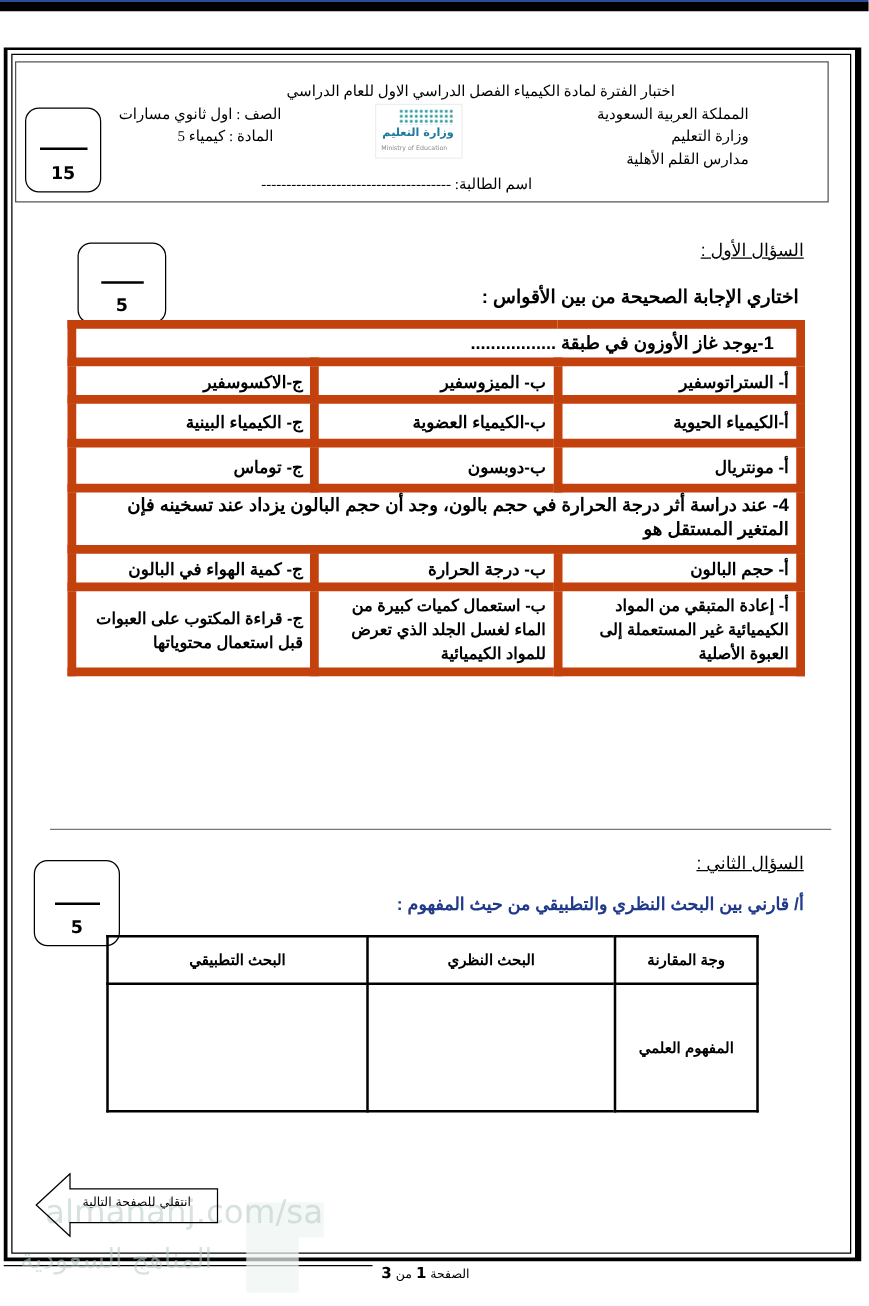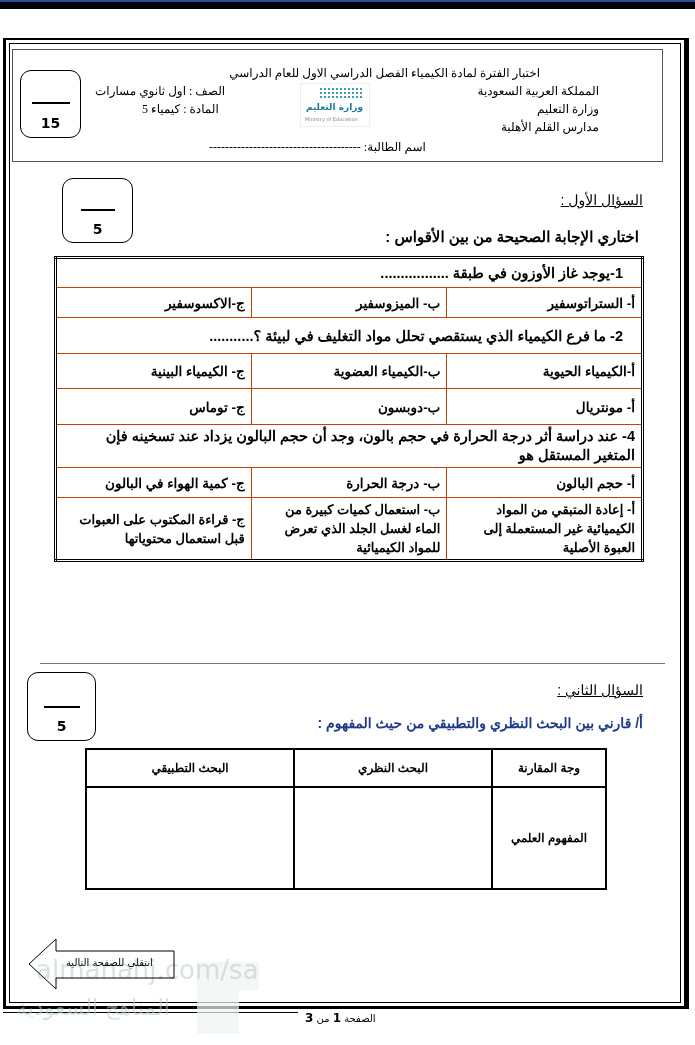--- a/index.html
+++ b/index.html
@@ -13,37 +13,37 @@
     background:linear-gradient(#2a4e9a 0 2px, #000 2px 9px); }
   .frame-outer { position:absolute; left:3px; top:38px; width:686px; height:971px;
     border-top:2px solid #000; border-left:3px solid #000; border-right:5px solid #000; border-bottom:3px solid #000; box-sizing:border-box; }
   .frame-inner { position:absolute; left:9px; top:43px; width:672px; height:960px;
     border:1px solid #000; box-sizing:border-box; }
   .frame-bottom2 { position:absolute; left:3px; top:1012px; width:295px; height:1px; background:#000; }
 
   .header-box { position:absolute; left:12px; top:49px; width:651px; height:113px;
     border:1px solid #555; box-sizing:border-box; }
   .hdr-text { position:absolute; font-family:"Liberation Serif","DejaVu Serif",serif; font-size:12px; direction:rtl; white-space:nowrap; }
-  .score-box { position:absolute; border:1px solid #000; border-radius:11px; box-sizing:border-box; background:#fff; }
+  .score-box { position:absolute; border:1px solid #000; border-radius:11px; box-sizing:border-box; background:#fff;margin-top:16px; }
   .score-line { position:absolute; left:50%; transform:translateX(-50%); width:36px; border-top:2px solid #000; }
   .score-val { position:absolute; left:0; right:0; text-align:center; font-weight:bold; font-family:"DejaVu Sans",sans-serif; }
 
   .logo { position:absolute; left:300px; top:83px; width:68px; height:42px; border:1px solid #eee; background:#fff; }
   .logo .dots { position:absolute; left:18px; top:3px; width:44px; height:13px;
     background-image:radial-gradient(circle, #3aa0a8 1px, transparent 1.3px); background-size:4px 4px; }
   .logo .ar { position:absolute; right:6px; top:18px; font-size:9px; color:#1c7a9c; font-weight:bold; direction:rtl; }
   .logo .en { position:absolute; left:4px; top:32px; font-size:5px; color:#888; }
 
   .q-title { position:absolute; direction:rtl; font-family:"Liberation Sans",sans-serif; font-size:14px; text-decoration:underline; }
   .q-instr { position:absolute; direction:rtl; font-family:"Liberation Sans",sans-serif; font-size:15px; font-weight:bold; }
 
   table.mcq { position:absolute; left:54px; top:256px; width:590px; border-collapse:collapse;
     direction:rtl; font-family:"Liberation Sans",sans-serif; font-weight:bold; font-size:13.5px;
     border:3px double #000; }
-  table.mcq td { border:1px solid #c2410c; padding:2px 6px; vertical-align:middle; }
+  table.mcq td { border:7px solid #c2410c; padding:2px 6px; vertical-align:middle; }
   table.mcq td.q { font-size:14.5px; padding-right:18px; }
   table.mcq td.opt { width:33%; }
   table.mcq td.small { font-size:13px; line-height:19px; }
 
   .divider { position:absolute; left:40px; top:663px; width:625px; height:1px; background:#777; }
 
   table.cmp { position:absolute; left:85px; top:748px; width:522px; border-collapse:collapse; direction:rtl;
     font-family:"Liberation Sans",sans-serif; font-weight:bold; font-size:12px; }
   table.cmp td { border:2px solid #000; text-align:center; }
 
@@ -94,23 +94,20 @@
 
 <table class="mcq">
   <tbody>
       <tr style="height:30px;">
     <td class="q" colspan="3">1-يوجد غاز الأوزون في طبقة .................</td>
   </tr>
   <tr style="height:30px;">
     <td class="opt">أ- الستراتوسفير</td>
     <td class="opt">ب- الميزوسفير</td>
     <td class="opt">ج-الاكسوسفير</td>
-  </tr>
-  <tr style="height:36px;">
-    <td class="q" colspan="3">2- ما فرع الكيمياء الذي يستقصي تحلل مواد التغليف في لبيئة ؟...........</td>
   </tr>
   <tr style="height:35px;">
     <td class="opt">أ-الكيمياء الحيوية</td>
     <td class="opt">ب-الكيمياء العضوية</td>
     <td class="opt">ج- الكيمياء البينية</td>
   </tr>
   <tr style="height:36px;">
     <td class="opt">أ- مونتريال</td>
     <td class="opt">ب-دوبسون</td>
     <td class="opt">ج- توماس</td>

